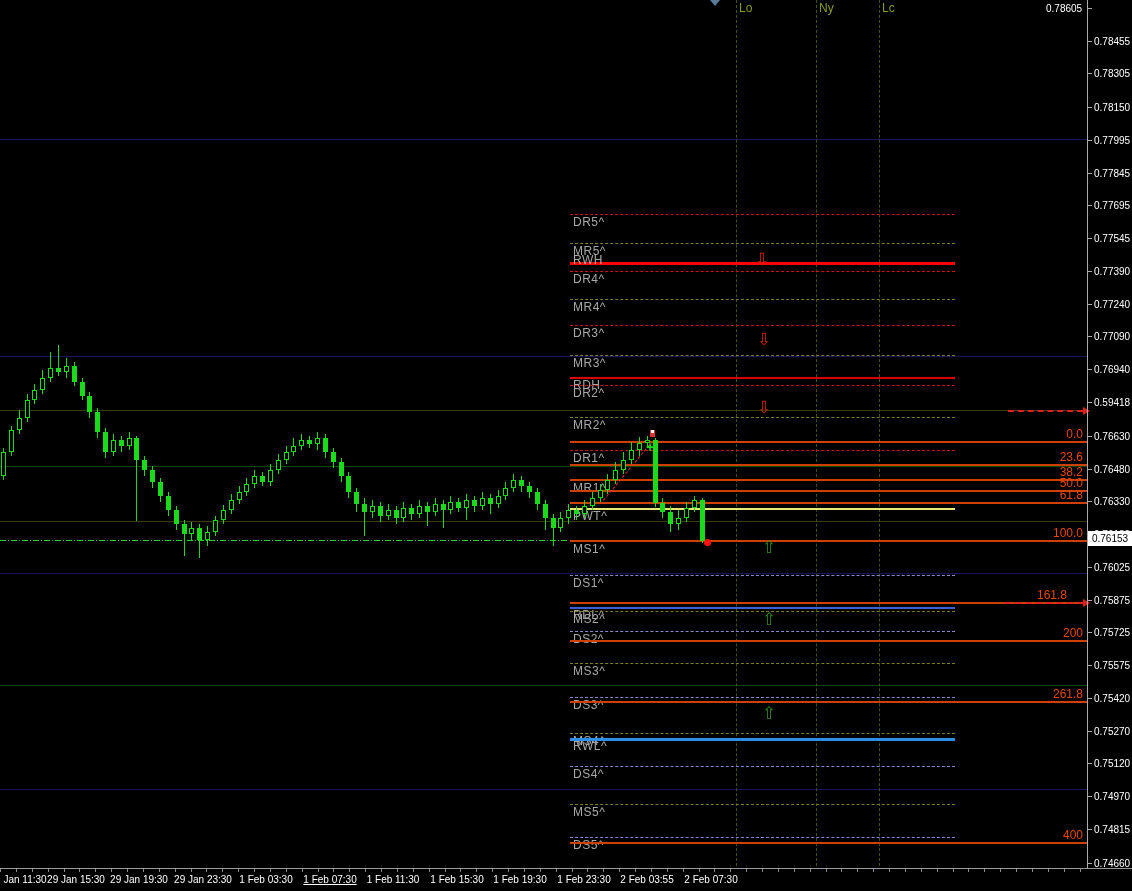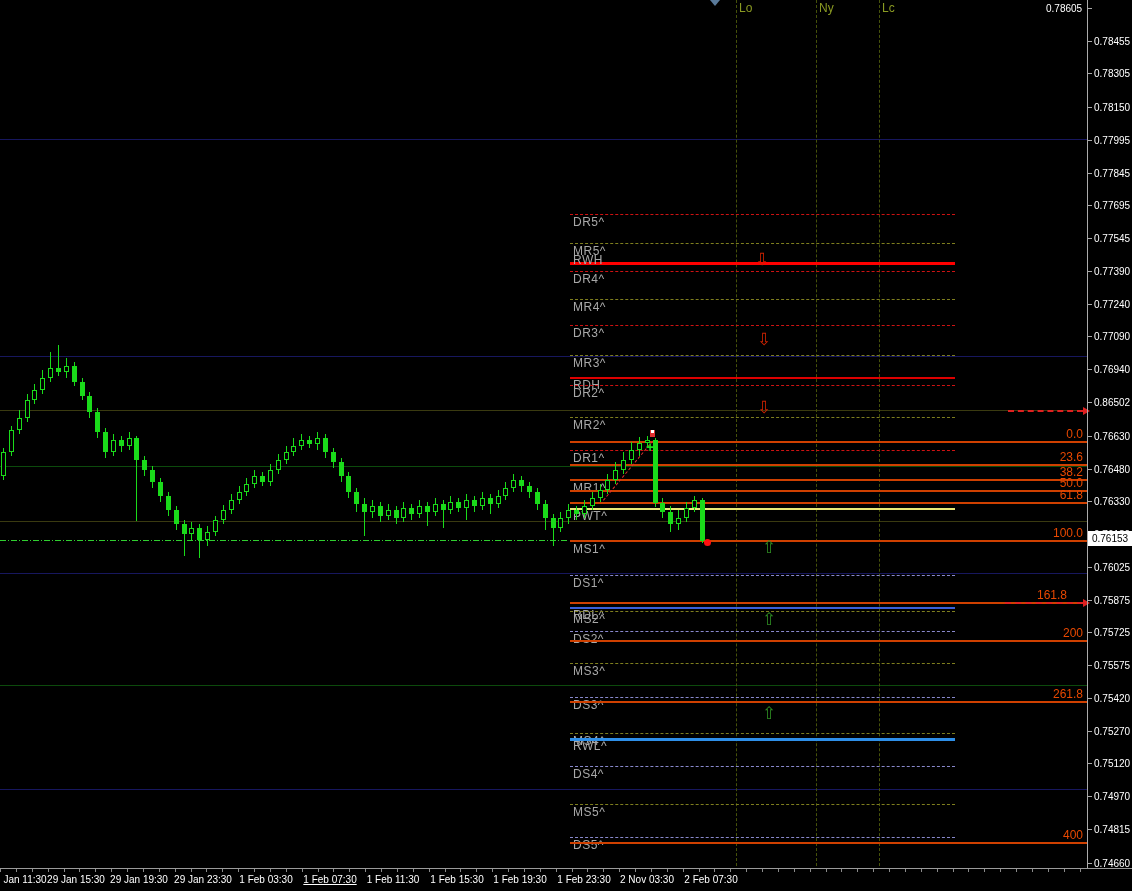--- a/index.html
+++ b/index.html
@@ -320,21 +320,21 @@
       <div class="axis-label" style="position: absolute; left: 1094px; top: 232.7px;">0.77545</div>
       <div style="position: absolute; left: 1087px; top: 271.3px; width: 5px; height: 1px; background: rgb(171, 171, 171); z-index: 11;"></div>
       <div class="axis-label" style="position: absolute; left: 1094px; top: 266.3px;">0.77390</div>
       <div style="position: absolute; left: 1087px; top: 303.8px; width: 5px; height: 1px; background: rgb(171, 171, 171); z-index: 11;"></div>
       <div class="axis-label" style="position: absolute; left: 1094px; top: 298.8px;">0.77240</div>
       <div style="position: absolute; left: 1087px; top: 336.3px; width: 5px; height: 1px; background: rgb(171, 171, 171); z-index: 11;"></div>
       <div class="axis-label" style="position: absolute; left: 1094px; top: 331.3px;">0.77090</div>
       <div style="position: absolute; left: 1087px; top: 368.9px; width: 5px; height: 1px; background: rgb(171, 171, 171); z-index: 11;"></div>
       <div class="axis-label" style="position: absolute; left: 1094px; top: 363.9px;">0.76940</div>
       <div style="position: absolute; left: 1087px; top: 402.4px; width: 5px; height: 1px; background: rgb(171, 171, 171); z-index: 11;"></div>
-      <div class="axis-label" style="position: absolute; left: 1094px; top: 397.4px;">0.86502</div>
+      <div class="axis-label" style="position: absolute; left: 1094px; top: 397.4px;">0.59418</div>
       <div style="position: absolute; left: 1087px; top: 436px; width: 5px; height: 1px; background: rgb(171, 171, 171); z-index: 11;"></div>
       <div class="axis-label" style="position: absolute; left: 1094px; top: 431px;">0.76630</div>
       <div style="position: absolute; left: 1087px; top: 468.6px; width: 5px; height: 1px; background: rgb(171, 171, 171); z-index: 11;"></div>
       <div class="axis-label" style="position: absolute; left: 1094px; top: 463.6px;">0.76480</div>
       <div style="position: absolute; left: 1087px; top: 501.1px; width: 5px; height: 1px; background: rgb(171, 171, 171); z-index: 11;"></div>
       <div class="axis-label" style="position: absolute; left: 1094px; top: 496.1px;">0.76330</div>
       <div style="position: absolute; left: 1087px; top: 533.6px; width: 5px; height: 1px; background: rgb(171, 171, 171); z-index: 11;"></div>
       <div class="axis-label" style="position: absolute; left: 1094px; top: 528.6px;">0.76180</div>
       <div style="position: absolute; left: 1087px; top: 567.2px; width: 5px; height: 1px; background: rgb(171, 171, 171); z-index: 11;"></div>
       <div class="axis-label" style="position: absolute; left: 1094px; top: 562.2px;">0.76025</div>
@@ -428,19 +428,19 @@
       <div class="axis-label" style="position: absolute; left: 25px; top: 874px; transform: translateX(-50%);">Jan 11:30</div>
       <div class="axis-label" style="position: absolute; left: 76px; top: 874px; transform: translateX(-50%);">29 Jan 15:30</div>
       <div class="axis-label" style="position: absolute; left: 139px; top: 874px; transform: translateX(-50%);">29 Jan 19:30</div>
       <div class="axis-label" style="position: absolute; left: 203px; top: 874px; transform: translateX(-50%);">29 Jan 23:30</div>
       <div class="axis-label" style="position: absolute; left: 266px; top: 874px; transform: translateX(-50%);">1 Feb 03:30</div>
       <div class="axis-label" style="position: absolute; left: 330px; top: 874px; transform: translateX(-50%); text-decoration: underline;">1 Feb 07:30</div>
       <div class="axis-label" style="position: absolute; left: 393px; top: 874px; transform: translateX(-50%);">1 Feb 11:30</div>
       <div class="axis-label" style="position: absolute; left: 457px; top: 874px; transform: translateX(-50%);">1 Feb 15:30</div>
       <div class="axis-label" style="position: absolute; left: 520px; top: 874px; transform: translateX(-50%);">1 Feb 19:30</div>
       <div class="axis-label" style="position: absolute; left: 584px; top: 874px; transform: translateX(-50%);">1 Feb 23:30</div>
-      <div class="axis-label" style="position: absolute; left: 647px; top: 874px; transform: translateX(-50%);">2 Nov 03:30</div>
+      <div class="axis-label" style="position: absolute; left: 647px; top: 874px; transform: translateX(-50%);">2 Feb 03:55</div>
       <div class="axis-label" style="position: absolute; left: 711px; top: 874px; transform: translateX(-50%);">2 Feb 07:30</div>
     </div>
   <div class="abs" style="left:1087px;top:0;width:45px;height:868px;z-index:10;"></div>
   <div class="abs" style="left:0;top:868px;width:1132px;height:23px;z-index:10;"></div>
   <div id="price-box">0.76153</div>
 </div>
 
 </body></html>

